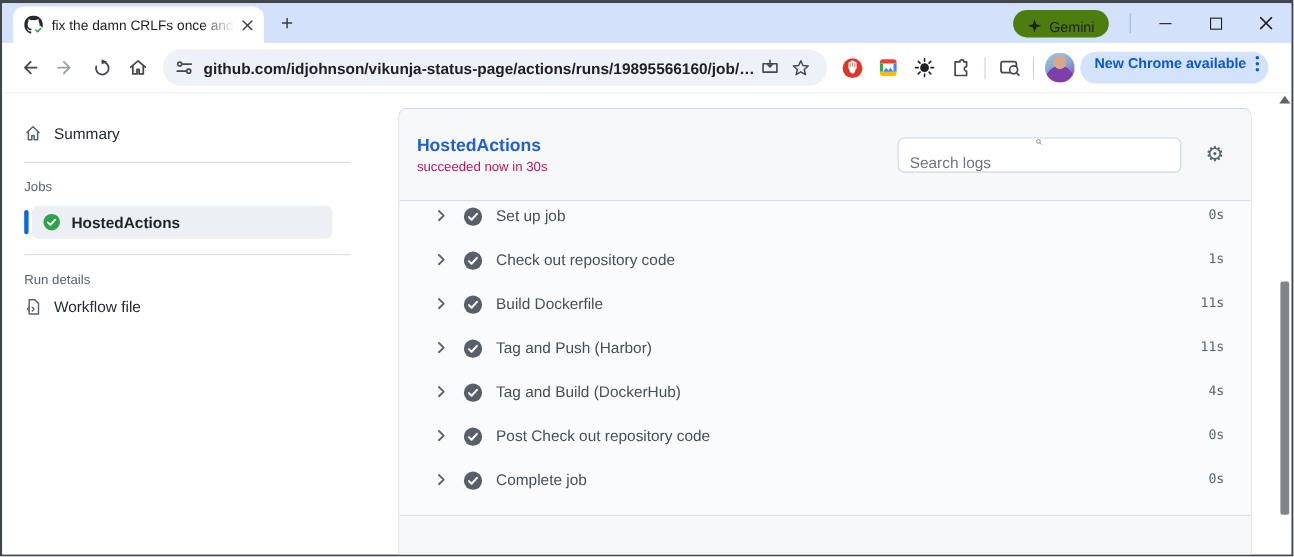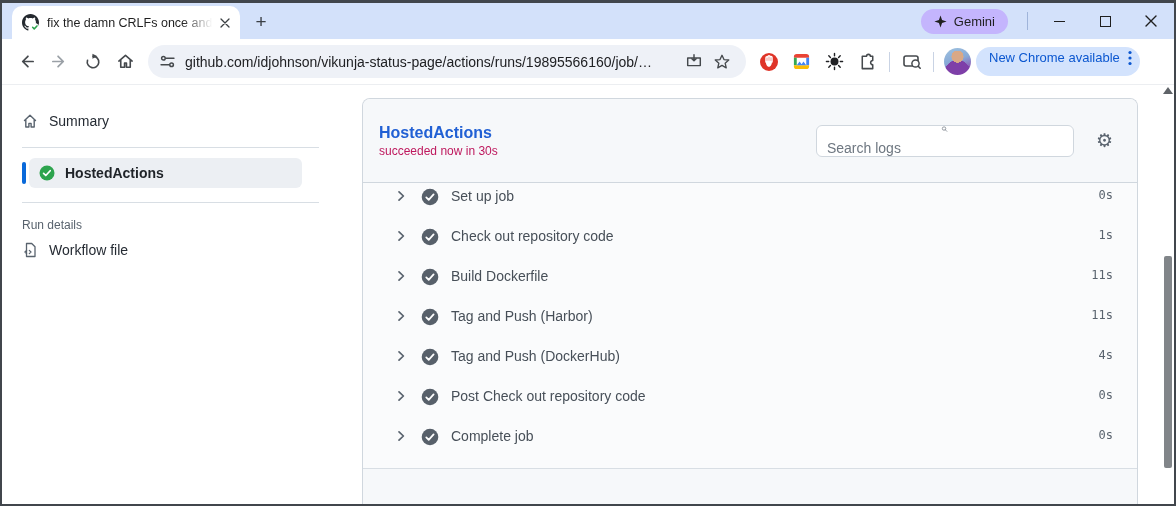--- a/index.html
+++ b/index.html
@@ -9,29 +9,29 @@
   .window { width:1176px; height:506px; border:2px solid #41464c; border-top-width:3px; background:#fff; position:relative; overflow:hidden; }
 
   
   .tabstrip { height:36px; background:#d3e1fa; display:flex; align-items:flex-end; position:relative; }
   .tab { margin-left:10px; width:228px; height:33px; background:#fff; border-radius:10px 10px 0 0; display:flex; align-items:center; padding:0 6px 0 10px; position:relative; }
   .favicon { width:17px; height:17px; position:relative; flex:0 0 auto; }
   .tab-title { font-size:12.5px; color:#1f1f1f; margin-left:8px; white-space:nowrap; overflow:hidden; flex:1;
                -webkit-mask-image:linear-gradient(90deg,#000 80%,transparent 98%); mask-image:linear-gradient(90deg,#000 80%,transparent 98%); }
   .tab-close { width:18px; height:18px; border-radius:50%; display:flex; align-items:center; justify-content:center; flex:0 0 auto; }
   .newtab { width:26px; height:26px; margin:0 0 4px 8px; display:flex; align-items:center; justify-content:center; font-size:19px; color:#3a3f45; border-radius:50%; }
-  .gemini-pill { position:absolute; right:166px; top:6px; height:25px; background:#c4b5fd; border-radius:13px; display:flex; align-items:center; gap:7px; padding:2px 13px; color:#1f1f1f; font-size:13px; }
+  .gemini-pill { position:absolute; right:166px; top:6px; height:25px; background:#4d7c0f; border-radius:13px; display:flex; align-items:flex-start; gap:7px; padding:8px 13px; color:#1f1f1f; font-size:13px; }
   .win-controls { position:absolute; right:0; top:0; height:36px; display:flex; align-items:center; }
   .wc-sep { width:1px; height:18px; background:#9fb4da; margin-right:8px; }
   .wc { width:46px; height:34px; display:flex; align-items:center; justify-content:center; }
   .wc-min { width:11px; height:0; border-top:1.6px solid #1f1f1f; }
   .wc-max { width:11px; height:11px; border:1.4px solid #1f1f1f; }
 
   
-  .toolbar { height:46px; background:#fff; display:flex; align-items:center; padding:0 8px; border-bottom:1px solid #eceef1; }
+  .toolbar { height:46px; background:#fff; display:flex; align-items:center; padding:0 8px; border-bottom:1px solid #eceef1;font-weight:bold; }
   .tb-btn { width:33px; height:33px; display:flex; align-items:center; justify-content:center; border-radius:50%; flex:0 0 auto; }
   .omnibox { flex:0 0 598px; height:33px; background:#eef1f7; border-radius:17px; display:flex; align-items:center; padding:0 10px 0 12px; margin:0 6px; }
   .omni-url { flex:1; font-size:14px; color:#202124; margin-left:10px; white-space:nowrap; overflow:hidden; }
   .omni-ic { width:28px; height:28px; display:flex; align-items:center; justify-content:center; flex:0 0 auto; }
   .ext-sep { width:1px; height:20px; background:#c9d3e4; margin:0 5px; flex:0 0 auto; }
   .avatar { width:27px; height:27px; border-radius:50%; margin:0 5px; flex:0 0 auto;
             background:
               radial-gradient(circle at 50% 32%, #d9a886 0 26%, transparent 27%),
               radial-gradient(circle at 50% 92%, #7e3fa8 0 45%, transparent 46%),
               linear-gradient(160deg,#9fc3e0 0%,#88a9d6 45%,#8d5bb5 78%,#5b2c8d 100%); }
@@ -224,20 +224,21 @@
   <div class="page">
 
     <aside class="sidebar">
       <div class="side-row first">
         <svg class="icon16" viewBox="0 0 16 16">
             <path d="M2.5 7.5L8 2.2l5.5 5.3M3.8 6.8V14h3.1v-3.6h2.2V14h3.1V6.8" fill="none" stroke="#59636e" stroke-width="1.4" stroke-linecap="round" stroke-linejoin="round"></path>
           </svg>
         <span>Summary</span>
       </div>
       <div class="side-div"></div>
+      <div class="side-label">Jobs</div>
       <div class="side-selected">
         <svg class="icon16" viewBox="0 0 16 16">
             <circle cx="8" cy="8" r="7.5" fill="#2da44e"></circle>
             <path d="M4.6 8.3l2.2 2.2 4.4-4.8" fill="none" stroke="#fff" stroke-width="1.7" stroke-linecap="round" stroke-linejoin="round"></path>
           </svg>
         <span>HostedActions</span>
       </div>
       <div class="side-div" style="margin-top:14px"></div>
       <div class="side-label">Run details</div>
       <div class="side-row" style="margin-top:4px">
@@ -319,21 +320,21 @@
           </div>
 
           <div class="step-row">
             <svg class="chev" viewBox="0 0 16 16">
                 <path d="M6 3.8l4.4 4.2L6 12.2" fill="none" stroke="#59636e" stroke-width="1.7" stroke-linecap="round" stroke-linejoin="round"></path>
               </svg>
             <svg class="scheck" viewBox="0 0 18 18">
                 <circle cx="9" cy="9" r="8.3" fill="#57606a"></circle>
                 <path d="M5.3 9.4l2.4 2.4 4.9-5.4" fill="none" stroke="#fff" stroke-width="1.8" stroke-linecap="round" stroke-linejoin="round"></path>
               </svg>
-            <span class="sname">Tag and Push (DockerHub)</span>
+            <span class="sname">Tag and Build (DockerHub)</span>
             <span class="sdur">4s</span>
           </div>
 
           <div class="step-row">
             <svg class="chev" viewBox="0 0 16 16">
                 <path d="M6 3.8l4.4 4.2L6 12.2" fill="none" stroke="#59636e" stroke-width="1.7" stroke-linecap="round" stroke-linejoin="round"></path>
               </svg>
             <svg class="scheck" viewBox="0 0 18 18">
                 <circle cx="9" cy="9" r="8.3" fill="#57606a"></circle>
                 <path d="M5.3 9.4l2.4 2.4 4.9-5.4" fill="none" stroke="#fff" stroke-width="1.8" stroke-linecap="round" stroke-linejoin="round"></path>

